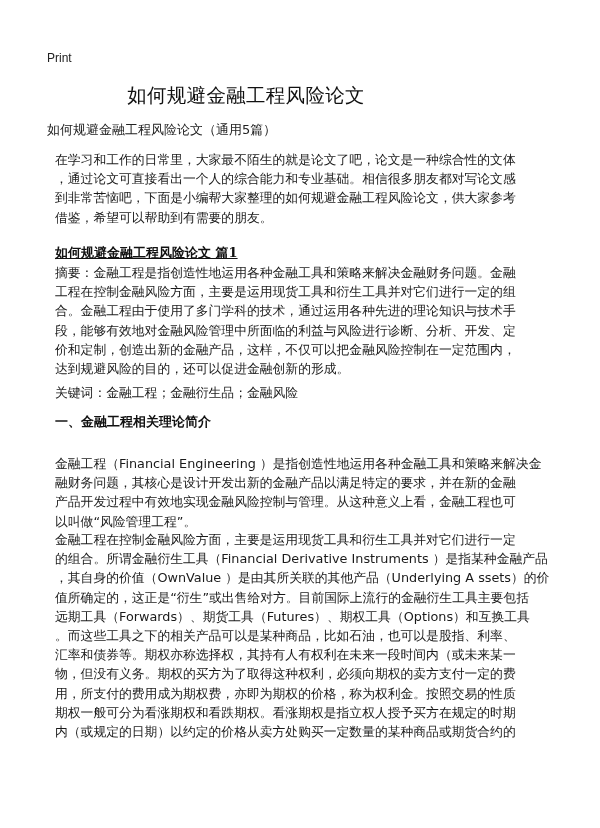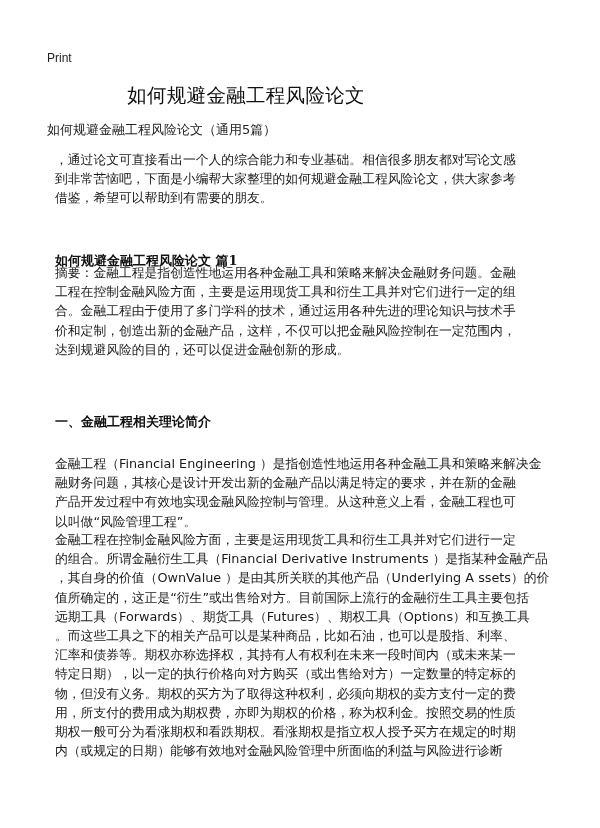--- a/index.html
+++ b/index.html
@@ -33,52 +33,56 @@
   </style>
 </head>
 <body>
 
 <div class="page">
   <div class="print-label">Print</div>
   <div class="doc-title">如何规避金融工程风险论文</div>
   <div class="subtitle">如何规避金融工程风险论文（通用5篇）</div>
 
   <div class="block para" style="top:150px;">
+    <div class="line">在学习和工作的日常里，大家最不陌生的就是论文了吧，论文是一种综合性的文体</div>
     <div class="line">，通过论文可直接看出一个人的综合能力和专业基础。相信很多朋友都对写论文感</div>
     <div class="line">到非常苦恼吧，下面是小编帮大家整理的如何规避金融工程风险论文，供大家参考</div>
     <div class="line">借鉴，希望可以帮助到有需要的朋友。</div>
   </div>
 
-  <div class="heading" style="top:252px;">如何规避金融工程风险论文 篇1</div>
+  <div class="heading" style="top:244px;text-decoration:underline;">如何规避金融工程风险论文 篇1</div>
 
   <div class="block para" style="top:263px;">
     <div class="line">摘要：金融工程是指创造性地运用各种金融工具和策略来解决金融财务问题。金融</div>
     <div class="line">工程在控制金融风险方面，主要是运用现货工具和衍生工具并对它们进行一定的组</div>
     <div class="line">合。金融工程由于使用了多门学科的技术，通过运用各种先进的理论知识与技术手</div>
+    <div class="line">段，能够有效地对金融风险管理中所面临的利益与风险进行诊断、分析、开发、定</div>
     <div class="line">价和定制，创造出新的金融产品，这样，不仅可以把金融风险控制在一定范围内，</div>
     <div class="line">达到规避风险的目的，还可以促进金融创新的形成。</div>
   </div>
 
+  <div class="block para" style="top:383px;">
+    <div class="line">关键词：金融工程；金融衍生品；金融风险</div>
+  </div>
 
   <div class="heading" style="top:413px;">一、金融工程相关理论简介</div>
 
   <div class="block para" style="top:446px;margin-top:8px;">
     <div class="line">金融工程（Financial  Engineering ）是指创造性地运用各种金融工具和策略来解决金</div>
     <div class="line">融财务问题，其核心是设计开发出新的金融产品以满足特定的要求，并在新的金融</div>
     <div class="line">产品开发过程中有效地实现金融风险控制与管理。从这种意义上看，金融工程也可</div>
     <div class="line">以叫做“风险管理工程”。</div>
   </div>
 
   <div class="block para" style="top:530px;">
     <div class="line">金融工程在控制金融风险方面，主要是运用现货工具和衍生工具并对它们进行一定</div>
     <div class="line">的组合。所谓金融衍生工具（Financial  Derivative  Instruments ）是指某种金融产品</div>
     <div class="line">，其自身的价值（OwnValue ）是由其所关联的其他产品（Underlying  A ssets）的价</div>
     <div class="line">值所确定的，这正是“衍生”或出售给对方。目前国际上流行的金融衍生工具主要包括</div>
     <div class="line">远期工具（Forwards）、期货工具（Futures）、期权工具（Options）和互换工具</div>
     <div class="line">。而这些工具之下的相关产品可以是某种商品，比如石油，也可以是股指、利率、</div>
     <div class="line">汇率和债券等。期权亦称选择权，其持有人有权利在未来一段时间内（或未来某一</div>
-    <div class="line">特定日期），以一定的执行价格向对方购买（或出售给对方）一定数量的特定标的</div>
     <div class="line">物，但没有义务。期权的买方为了取得这种权利，必须向期权的卖方支付一定的费</div>
     <div class="line">用，所支付的费用成为期权费，亦即为期权的价格，称为权利金。按照交易的性质</div>
     <div class="line">期权一般可分为看涨期权和看跌期权。看涨期权是指立权人授予买方在规定的时期</div>
-    <div class="line">内（或规定的日期）能够有效地对金融风险管理中所面临的利益与风险进行诊断</div>
+    <div class="line">内（或规定的日期）以约定的价格从卖方处购买一定数量的某种商品或期货合约的</div>
   </div>
 </div>
 
 </body></html>

